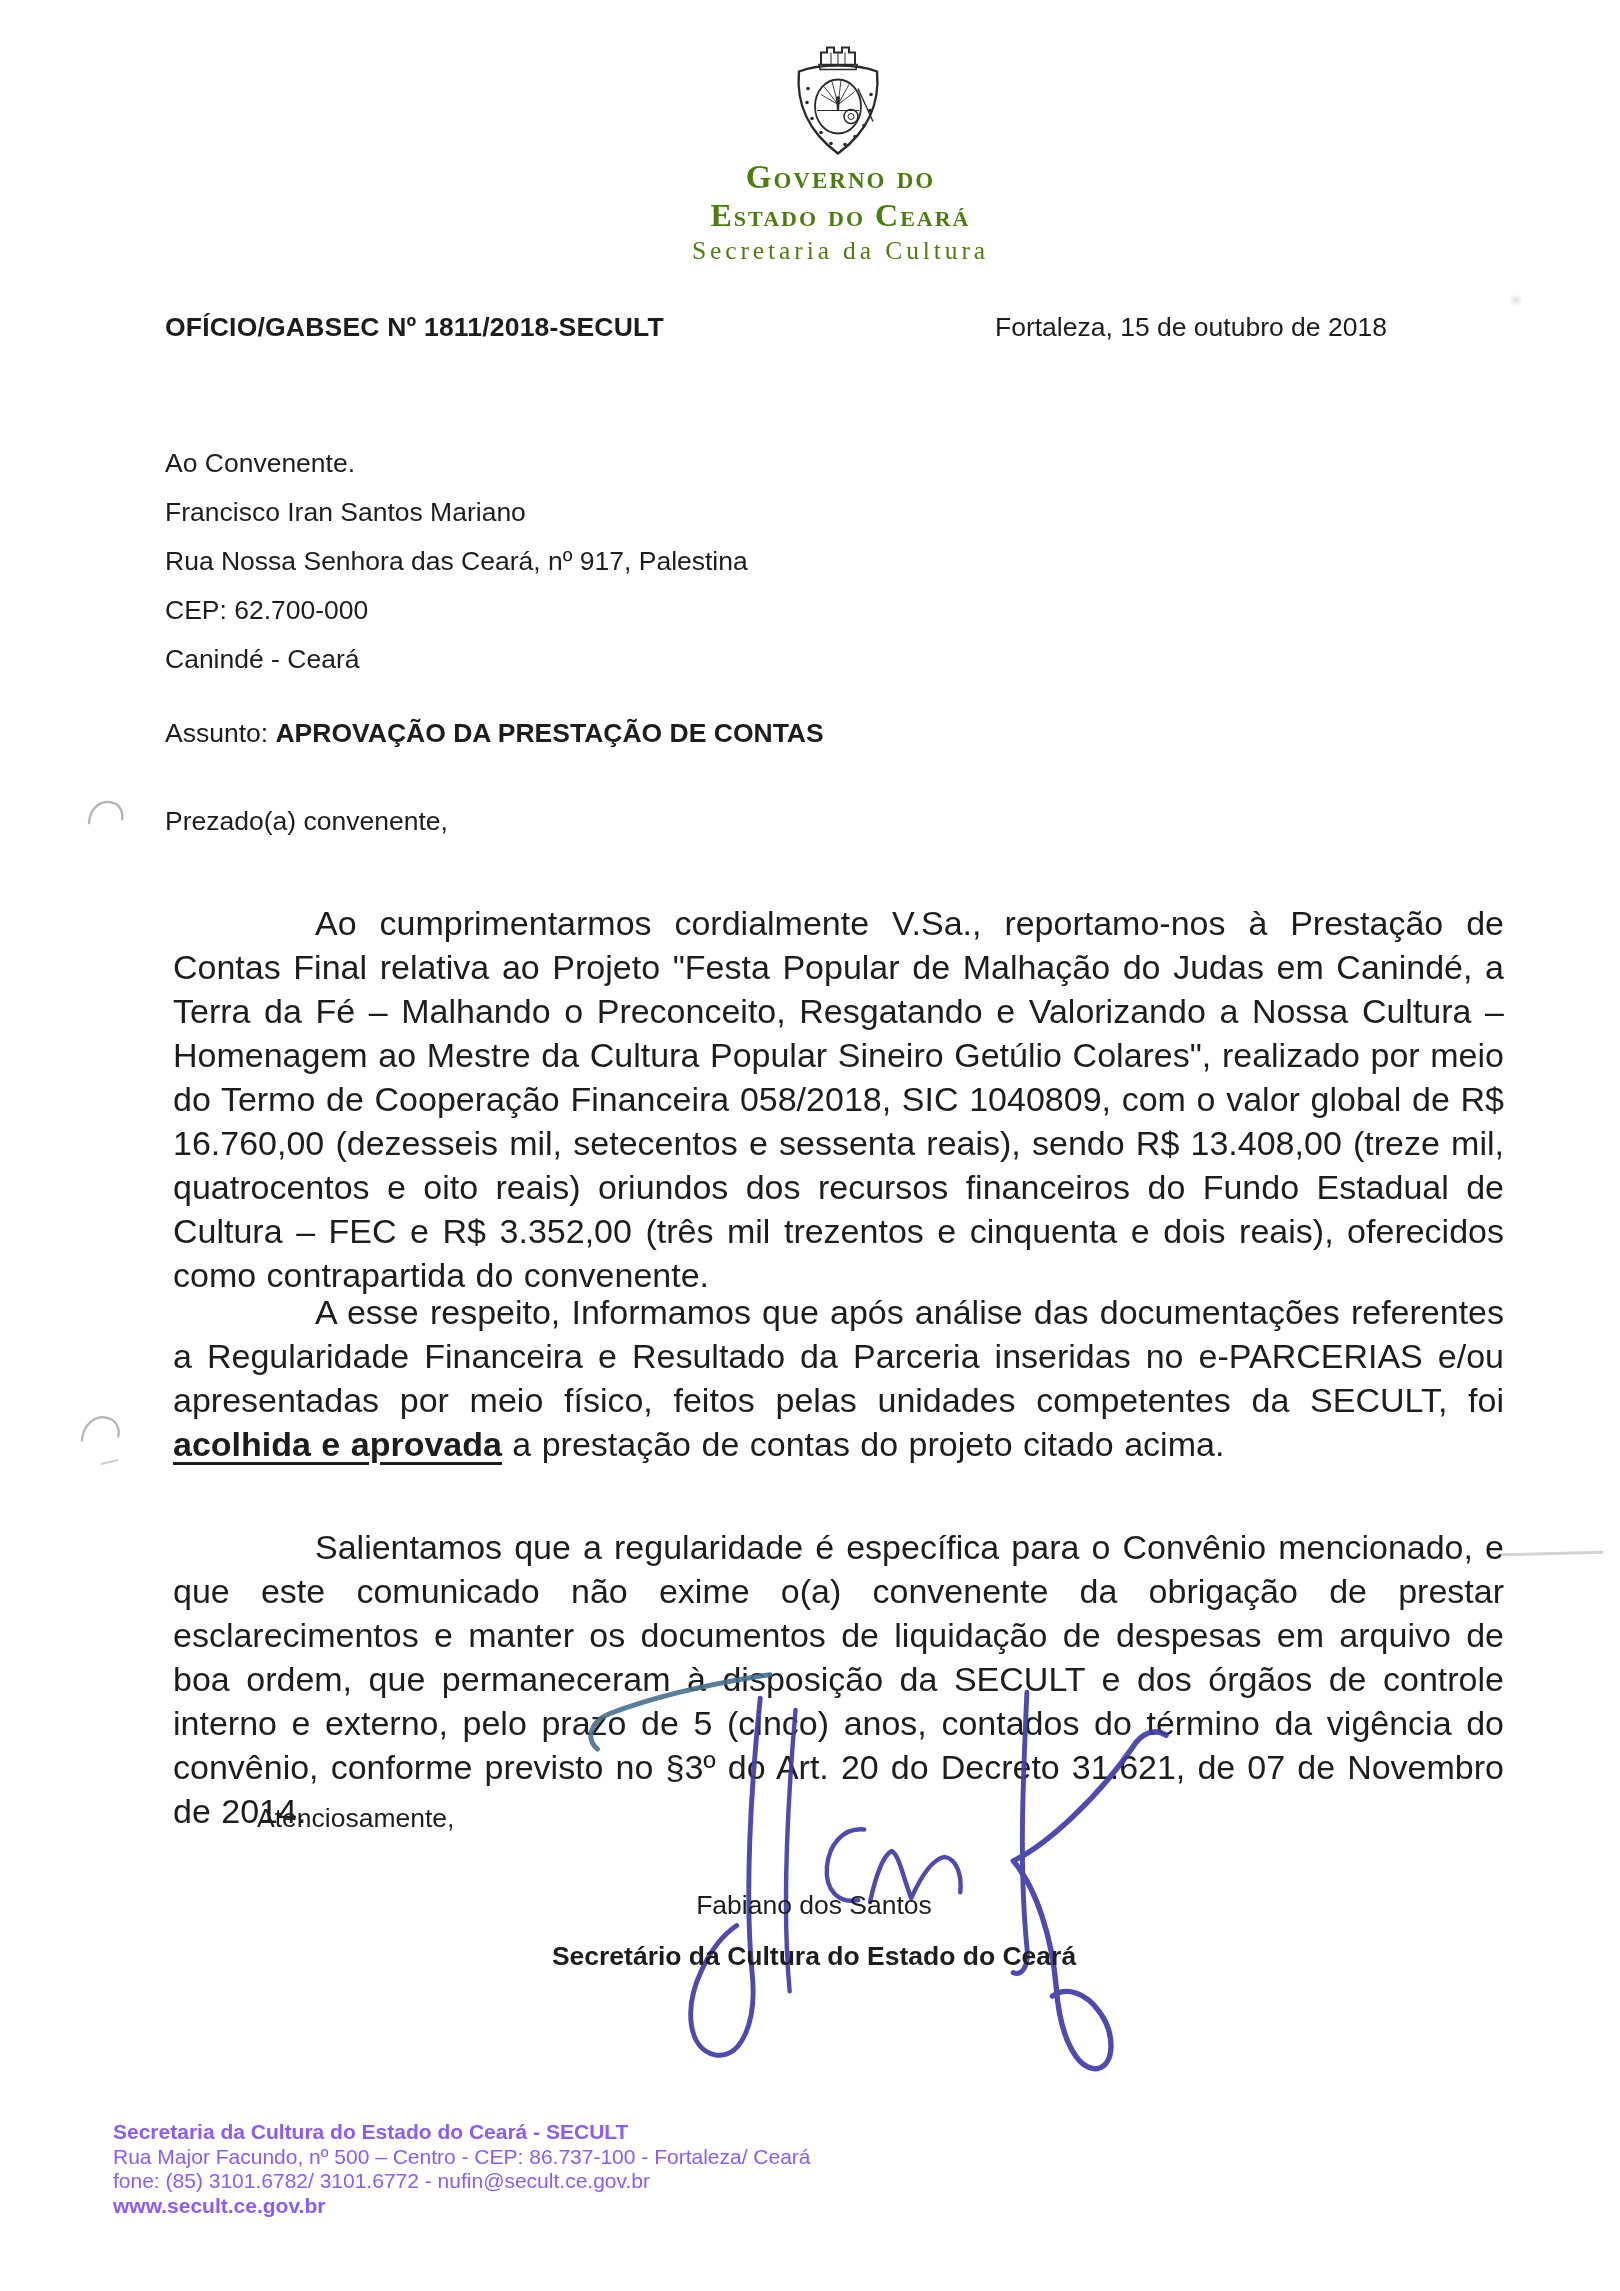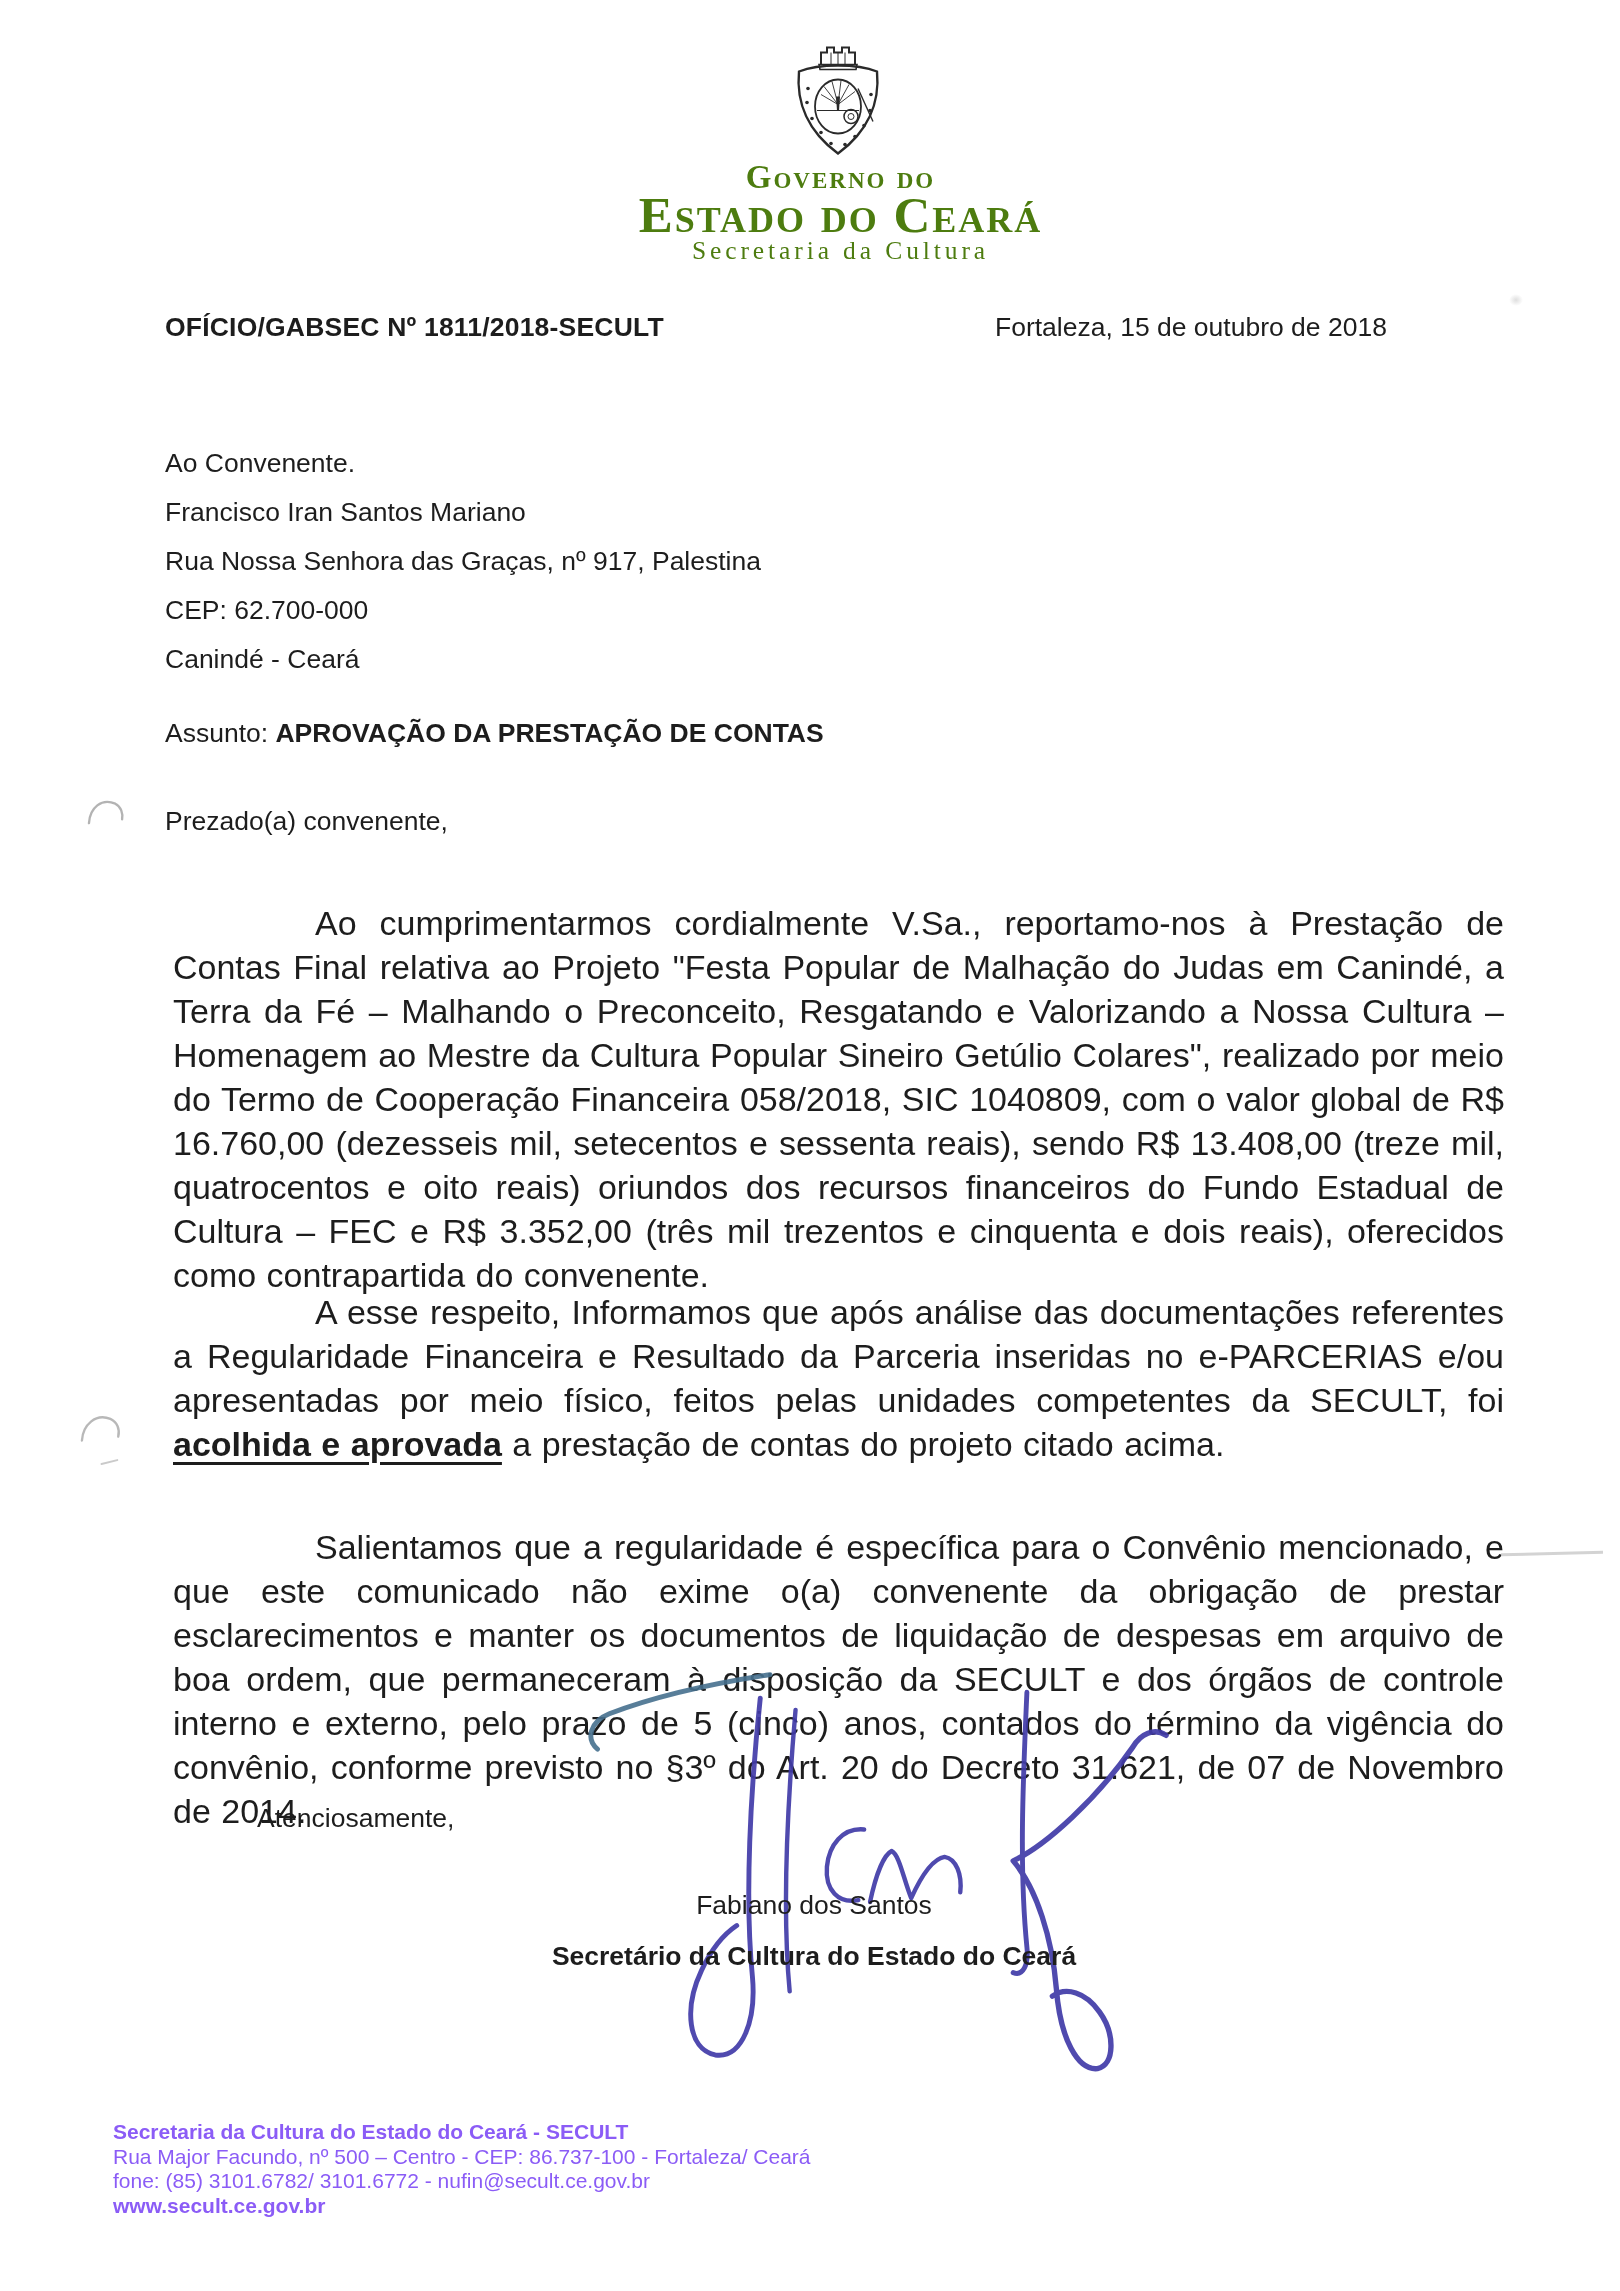--- a/index.html
+++ b/index.html
@@ -6,21 +6,21 @@
   .page {
     position:relative; width:1620px; height:2292px; margin:0 auto;
     background:#ffffff; overflow:hidden;
     font-family:"Liberation Sans", sans-serif; color:#1d1d1d;
   }
   
   .crest { position:absolute; left:794px; top:43px; width:88px; height:116px; }
   .org   { position:absolute; left:517px; top:159px; width:647px; text-align:center;
            font-family:"Liberation Serif", serif; color:#4d7c0f; }
   .org-line1 { font-size:33px; font-variant:small-caps; letter-spacing:2px; line-height:37px; font-weight:600;}
-  .org-line2 { font-size:51px; font-variant:small-caps; letter-spacing:2px; line-height:39px; font-weight:600;}
+  .org-line2 { font-size:32px; font-variant:small-caps; letter-spacing:2px; line-height:39px; font-weight:600;}
   .org-line3 { font-size:25.5px; letter-spacing:3.9px; line-height:29px; margin-top:1px; }
 
   
   .ref-number { position:absolute; left:165px; top:312px; font-size:26.5px; font-weight:bold; letter-spacing:0.2px; }
   .ref-date   { position:absolute; left:995px; top:312px; font-size:26.5px; }
 
   
   .recipient { position:absolute; left:165px; top:439px; font-size:26.5px; line-height:49px; }
 
   
@@ -90,21 +90,21 @@
     <div class="org-line2">Estado do Ceará</div>
     <div class="org-line3">Secretaria da Cultura</div>
   </div>
 
   <div class="ref-number">OFÍCIO/GABSEC Nº 1811/2018-SECULT</div>
   <div class="ref-date">Fortaleza, 15 de outubro de 2018</div>
 
   <div class="recipient">
     <div>Ao Convenente.</div>
     <div>Francisco Iran Santos Mariano</div>
-    <div>Rua Nossa Senhora das Graças, nº 917, Palestina</div>
+    <div>Rua Nossa Senhora das Ceará, nº 917, Palestina</div>
     <div>CEP: 62.700-000</div>
     <div>Canindé - Ceará</div>
   </div>
 
   <div class="subject"><span>Assunto: </span><span class="subject-value">APROVAÇÃO DA PRESTAÇÃO DE CONTAS</span></div>
 
   <div class="salutation">Prezado(a) convenente,</div>
 
   <p class="para para-1">Ao cumprimentarmos cordialmente V.Sa., reportamo-nos à Prestação de Contas Final relativa ao Projeto "Festa Popular de Malhação do Judas em Canindé, a Terra da Fé – Malhando o Preconceito, Resgatando e Valorizando a Nossa Cultura – Homenagem ao Mestre da Cultura Popular Sineiro Getúlio Colares", realizado por meio do Termo de Cooperação Financeira 058/2018, SIC 1040809, com o valor global de R$ 16.760,00 (dezesseis mil, setecentos e sessenta reais), sendo R$ 13.408,00 (treze mil, quatrocentos e oito reais) oriundos dos recursos financeiros do Fundo Estadual de Cultura – FEC e R$ 3.352,00 (três mil trezentos e cinquenta e dois reais), oferecidos como contrapartida do convenente.</p>
 

